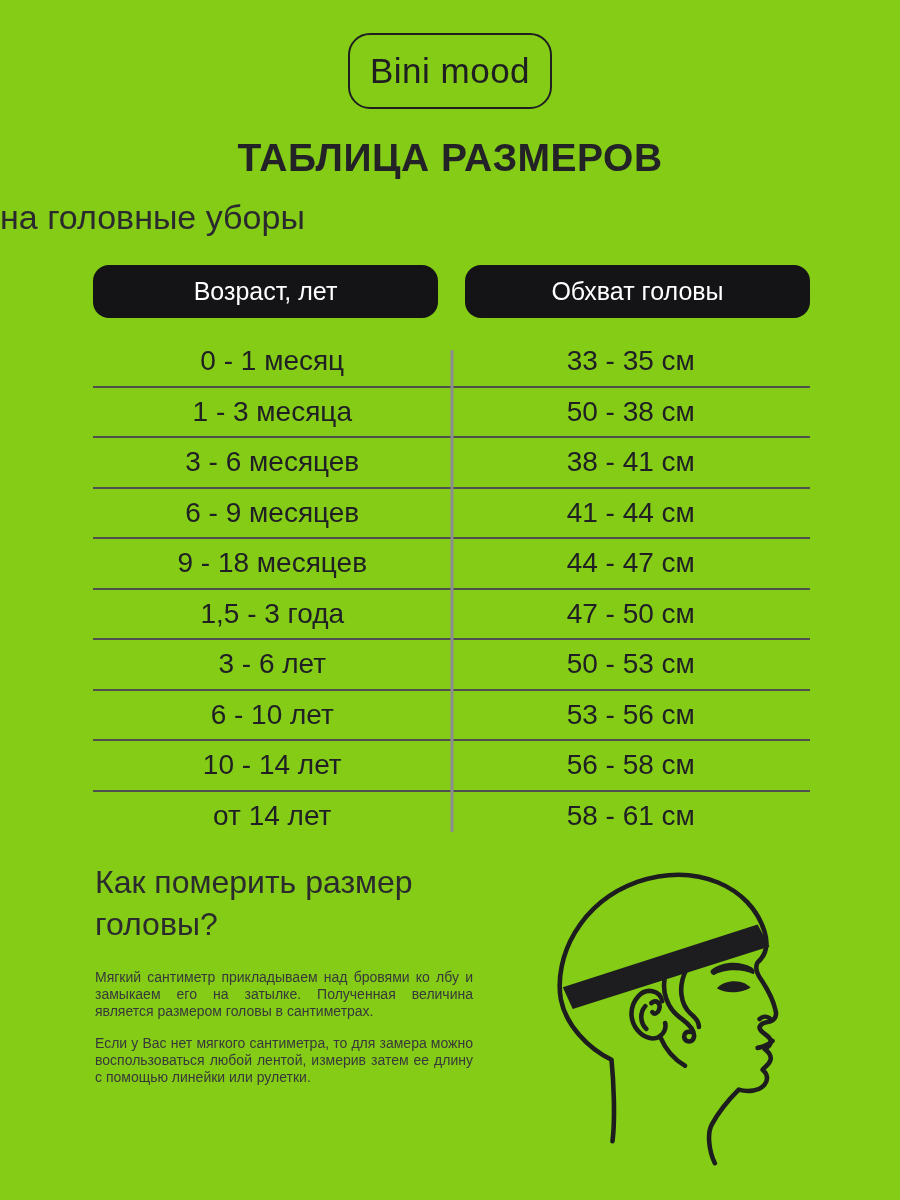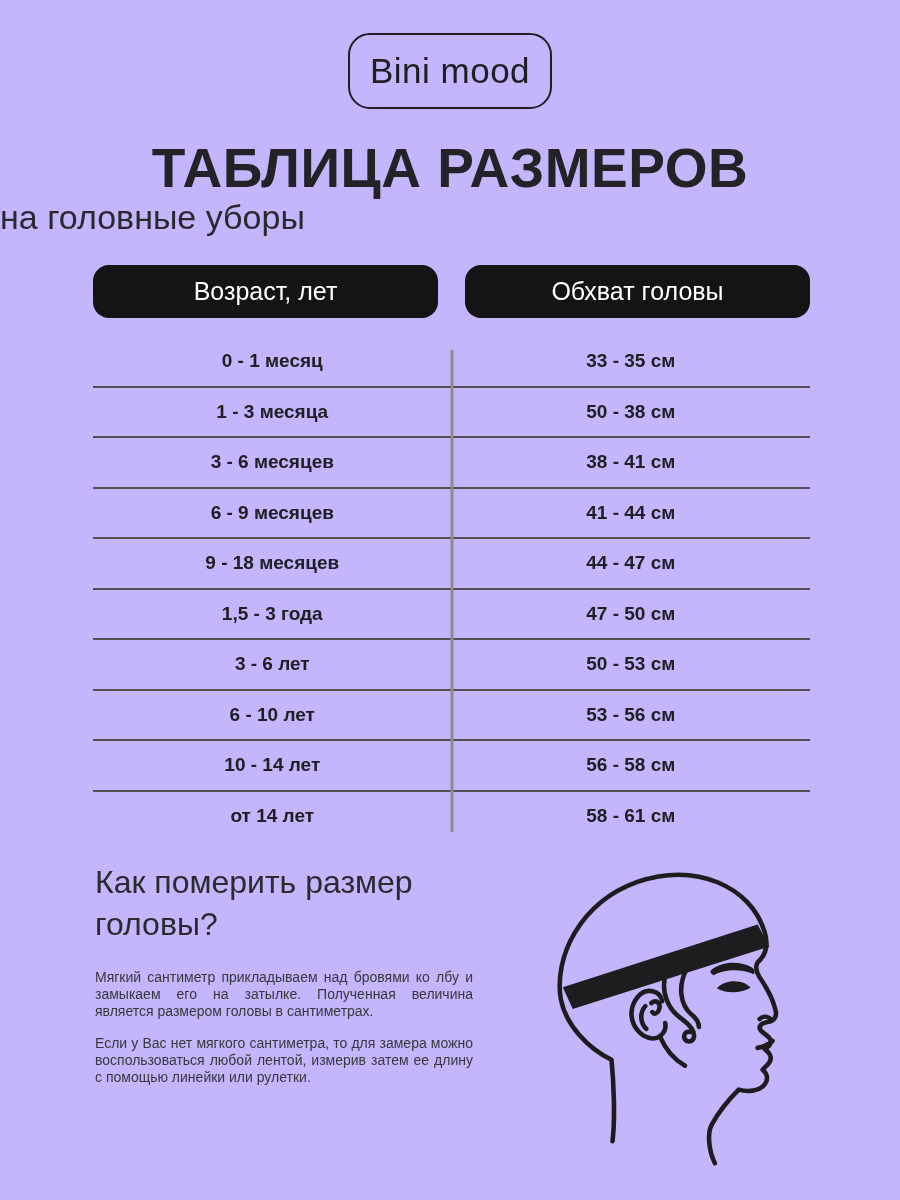--- a/index.html
+++ b/index.html
@@ -1,35 +1,35 @@
 <!DOCTYPE html>
 <html><head>
 <meta charset="utf-8">
 <style>
   html,body{margin:0;padding:0;background:#ffffff;}
   .page{
     position:relative;
     width:900px;height:1200px;
-    background:#c4b5fd;
+    background:#84cc16;
     font-family:"Liberation Sans","DejaVu Sans",sans-serif;
     color:#222226;
     overflow:hidden;
   }
   
   .logo-box{
     position:absolute;top:33px;left:50%;transform:translateX(-50%);
     width:200px;height:72px;
     border:2.5px solid #1f1f22;border-radius:22px;
     display:flex;align-items:center;justify-content:center;
   }
   .logo-box span{font-size:35px;font-weight:500;color:#1f1f22;letter-spacing:.5px;}
   
   .title{
     position:absolute;top:136px;left:0;width:100%;
-    text-align:center;font-size:55px;font-weight:800;
+    text-align:center;font-size:39px;font-weight:800;
     letter-spacing:.5px;color:#232327;margin:0;
   }
   .subtitle{
     position:absolute;top:198px;left:0;width:100%;
     text-align:left;font-size:34px;font-weight:400;color:#2a2a2e;
   }
   
   .size-table{position:absolute;left:93px;top:265px;width:717px;}
   .pill-row{display:flex;gap:27px;height:53px;}
   .pill{
@@ -38,21 +38,21 @@
     display:flex;align-items:center;justify-content:center;
   }
   .rows{position:relative;margin-top:19px;}
   .rows::before{
     content:"";position:absolute;left:50%;top:13px;bottom:8px;
     width:3px;transform:translateX(-50%);
     background:#8d8d8d;
   }
   .trow{display:flex;height:48.5px;align-items:center;}
   .trow:not(:last-child){border-bottom:2px solid #4f4f4f;}
-  .cell{flex:1;text-align:center;font-size:19px;color:#202024;font-weight:bold;}
+  .cell{flex:1;text-align:center;font-size:28px;color:#202024;}
   
   .measure{position:absolute;left:95px;top:862px;width:378px;}
   .measure h2{
     margin:0 0 24px 0;width:330px;
     font-size:32px;font-weight:400;line-height:1.3;color:#2b2b2e;
   }
   .measure p{
     margin:0 0 15px 0;
     font-size:14px;line-height:1.21;color:#38383a;
     text-align:justify;

